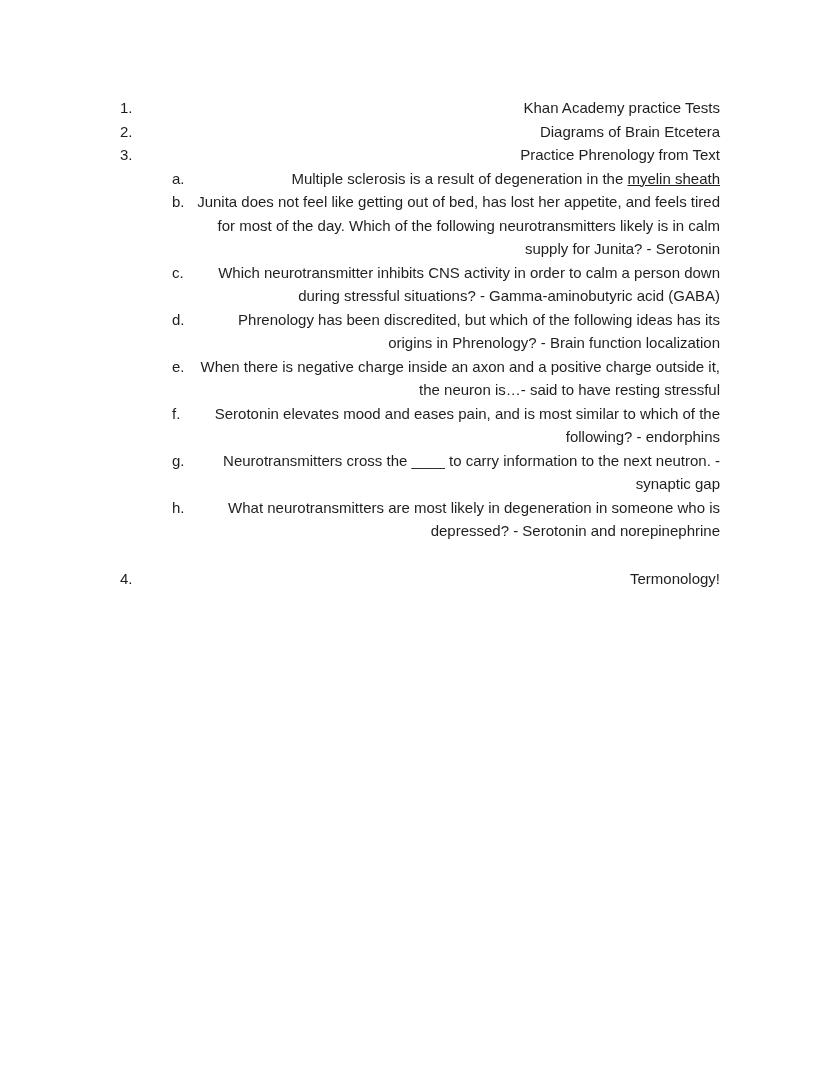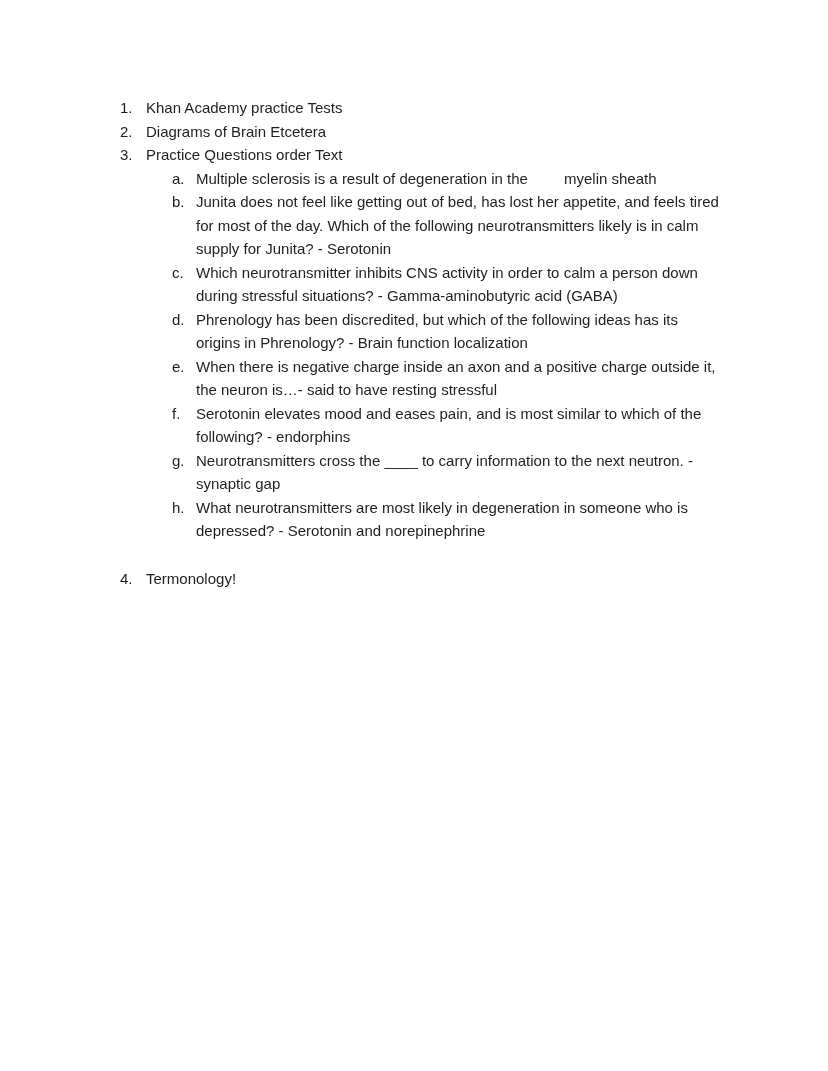--- a/index.html
+++ b/index.html
@@ -36,23 +36,24 @@
     width: 26px;
   }
   .l2 {
     margin-left: 52px;
   }
   .l2 .marker {
     width: 24px;
   }
   .li .text {
     flex: 1 1 auto;
+    text-align: right;
   }
   .u {
-    margin-left: 32px;
+    text-decoration: underline;
   }
   .final-item {
     margin-top: 24px;
   }
 </style>
 </head>
 <body>
 
 <div class="page">
   <div class="doc">
@@ -62,21 +63,21 @@
       <span class="text">Khan Academy practice Tests</span>
     </div>
 
     <div class="li l1">
       <span class="marker">2.</span>
       <span class="text">Diagrams of Brain Etcetera</span>
     </div>
 
     <div class="li l1">
       <span class="marker">3.</span>
-      <span class="text">Practice Questions order Text</span>
+      <span class="text">Practice Phrenology from Text</span>
     </div>
 
     <div class="li l2">
       <span class="marker">a.</span>
       <span class="text"><span>Multiple sclerosis is a result of degeneration in the </span><span class="u">myelin sheath</span></span>
     </div>
 
     <div class="li l2">
       <span class="marker">b.</span>
       <span class="text">Junita does not feel like getting out of bed, has lost her appetite, and feels tired for most of the day. Which of the following neurotransmitters likely is in calm supply for Junita? - Serotonin</span>

